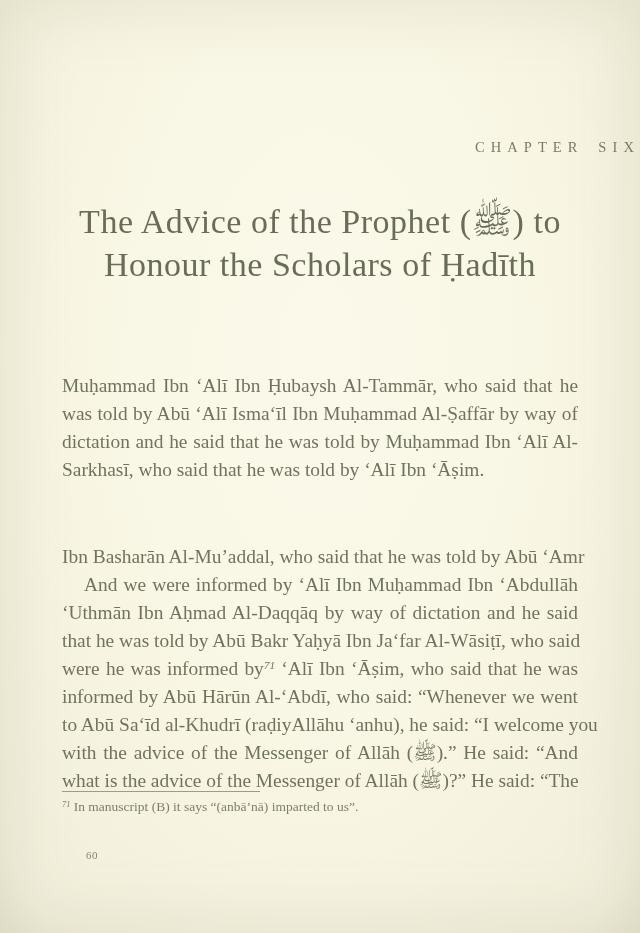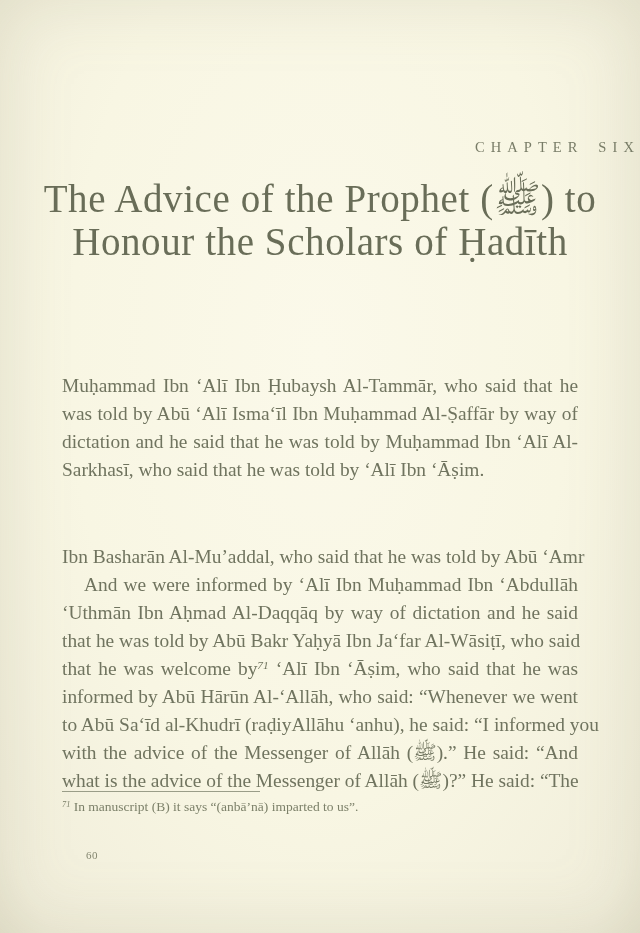--- a/index.html
+++ b/index.html
@@ -24,25 +24,25 @@
     left: 0;
     width: 100%;
     text-align: right;
     font-size: 14.5px;
     letter-spacing: 0.42em;
     word-spacing: 0.35em;
     color: #787c67;
   }
   .chapter-title {
     position: absolute;
-    top: 177px;
+    top: 200px;
     left: 0;
     width: 100%;
     text-align: center;
-    font-size: 39px;
+    font-size: 34px;
     line-height: 43px;
     letter-spacing: 0.015em;
     color: #696d58;
   }
   .body-text {
     position: absolute;
     left: 62px;
     width: 516px;
     font-size: 19.4px;
     line-height: 28px;
@@ -127,23 +127,23 @@
       <div class="pline"><span>was told by Abū ‘Alī Isma‘īl Ibn Muḥammad Al-Ṣaffār by way of</span></div>
       <div class="pline"><span>dictation and he said that he was told by Muḥammad Ibn ‘Alī Al-</span></div>
       <div class="pline lastline"><span>Sarkhasī, who said that he was told by ‘Alī Ibn ‘Āṣim.</span></div>
     </div>
 
   <div class="body-text para-2">
       <div class="pline"><span>Ibn Basharān Al-Mu’addal, who said that he was told by Abū ‘Amr</span></div>
       <div class="pline indented"><span>And we were informed by ‘Alī Ibn Muḥammad Ibn ‘Abdullāh</span></div>
       <div class="pline"><span>‘Uthmān Ibn Aḥmad Al-Daqqāq by way of dictation and he said</span></div>
       <div class="pline"><span>that he was told by Abū Bakr Yaḥyā Ibn Ja‘far Al-Wāsiṭī, who said</span></div>
-      <div class="pline"><span>that he was welcome by</span><sup>71</sup><span> ‘Alī Ibn ‘Āṣim, who said that he was</span></div>
-      <div class="pline"><span>informed by Abū Hārūn Al-‘Allāh, who said: “Whenever we went</span></div>
-      <div class="pline"><span>to Abū Sa‘īd al-Khudrī (</span><span class="it">raḍiyAllāhu ‘anhu</span><span>), he said: “I informed you</span></div>
+      <div class="pline"><span>were he was informed by</span><sup>71</sup><span> ‘Alī Ibn ‘Āṣim, who said that he was</span></div>
+      <div class="pline"><span>informed by Abū Hārūn Al-‘Abdī, who said: “Whenever we went</span></div>
+      <div class="pline"><span>to Abū Sa‘īd al-Khudrī (</span><span class="it">raḍiyAllāhu ‘anhu</span><span>), he said: “I welcome you</span></div>
       <div class="pline"><span>with the advice of the Messenger of Allāh (ﷺ).” He said: “And</span></div>
       <div class="pline"><span>what is the advice of the Messenger of Allāh (ﷺ)?” He said: “The</span></div>
     </div>
 
   <div class="footnote-rule"></div>
 
   <div class="footnote">
       <div class="pline lastline"><sup>71</sup><span> In manuscript (B) it says “</span><span class="it">(anbā’nā)</span><span> imparted to us”.</span></div>
     </div>
 

